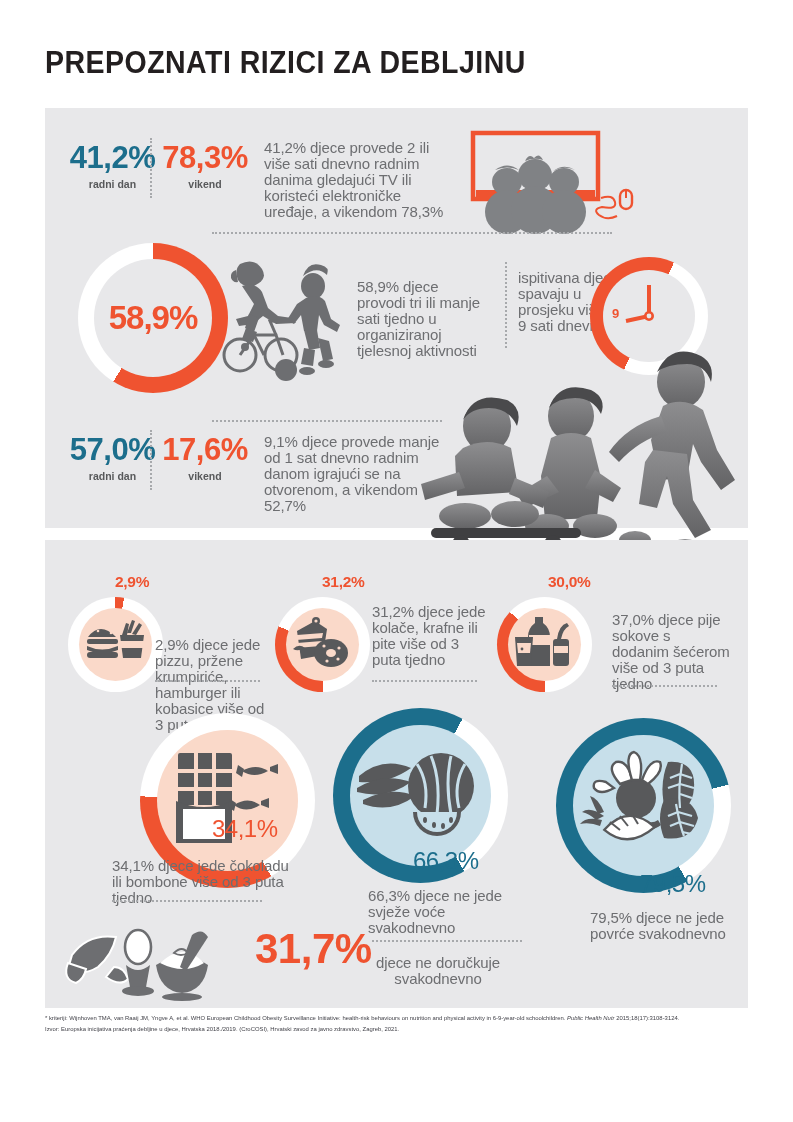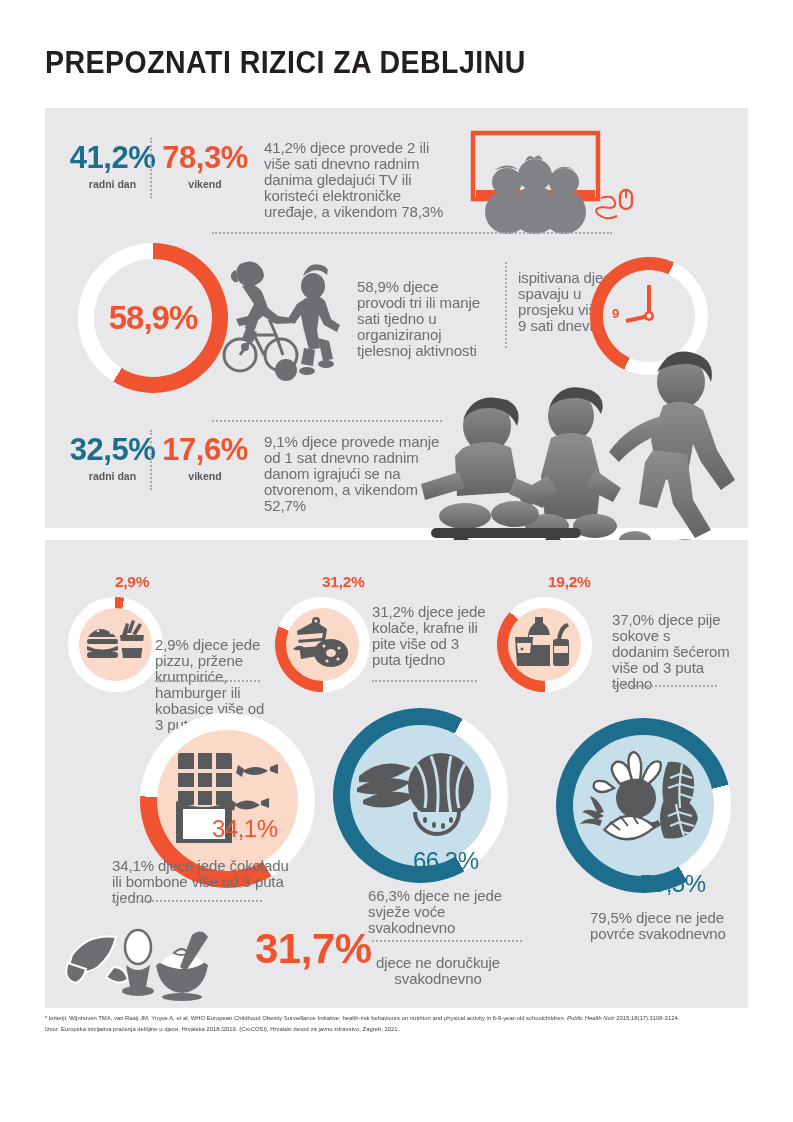--- a/index.html
+++ b/index.html
@@ -211,21 +211,21 @@
       <line x1="59" y1="59" x2="59" y2="28" stroke="#ef5330" stroke-width="4"></line>
       <line x1="59" y1="59" x2="36" y2="64" stroke="#ef5330" stroke-width="4"></line>
       <circle cx="59" cy="59" r="5" fill="#ef5330"></circle>
       <circle cx="59" cy="59" r="2.4" fill="#e8e8ea"></circle>
     </svg>
   </div>
 
   <div class="hdots" style="left:212px; top:420px; width:230px;"></div>
 
   <div class="stat-block" style="left:60px; top:432px; width:105px;">
-    <div class="big-num num-blue">32,5%</div>
+    <div class="big-num num-blue">57,0%</div>
     <div class="sub-label">radni dan</div>
   </div>
 
   <div class="vdots" style="left:150px; top:430px; height:60px;"></div>
 
   <div class="stat-block" style="left:155px; top:432px; width:100px;">
     <div class="big-num num-red">17,6%</div>
     <div class="sub-label">vikend</div>
   </div>
 
@@ -329,21 +329,21 @@
         <path d="M2 24 h18 l-2 29 h-14z"></path>
         <path d="M4 30 h14 l-1 10 h-12z" fill="#fad9c9"></path>
         <circle cx="9" cy="36" r="1.4"></circle>
         <circle cx="14" cy="42" r="1.4"></circle>
         <rect x="40" y="26" width="16" height="27" rx="3"></rect>
         <rect x="41" y="33" width="14" height="7" fill="#fad9c9"></rect>
         <path d="M44 26 q2 -14 10 -16 l2 3 q-6 3 -8 13z"></path>
       </g>
     </svg>
   </div>
-  <div class="pct-small pct-red" style="left:548px; top:573px;">19,2%</div>
+  <div class="pct-small pct-red" style="left:548px; top:573px;">30,0%</div>
   <div class="desc" style="position:absolute; left:612px; top:612px; width:118px;">37,0% djece pije sokove s dodanim šećerom više od 3 puta tjedno</div>
   <div class="hdots" style="left:612px; top:685px; width:105px;"></div>
 
   <div class="donut big-food-donut" style="left: 140px; top: 713px; background: conic-gradient(from 150deg, rgb(239, 83, 48) 0deg, rgb(239, 83, 48) 122.76deg, rgb(255, 255, 255) 122.76deg, rgb(255, 255, 255) 360deg);" id="donut-choc">
     <div class="hole peach"></div>
     <svg style="position:absolute;left:32px;top:36px;" width="112" height="100" viewBox="0 0 112 100">
       <g fill="#58595b">
         <rect x="6" y="4" width="54" height="52" rx="2"></rect>
         <g fill="#fad9c9">
           <rect x="22" y="4" width="4" height="52"></rect>

